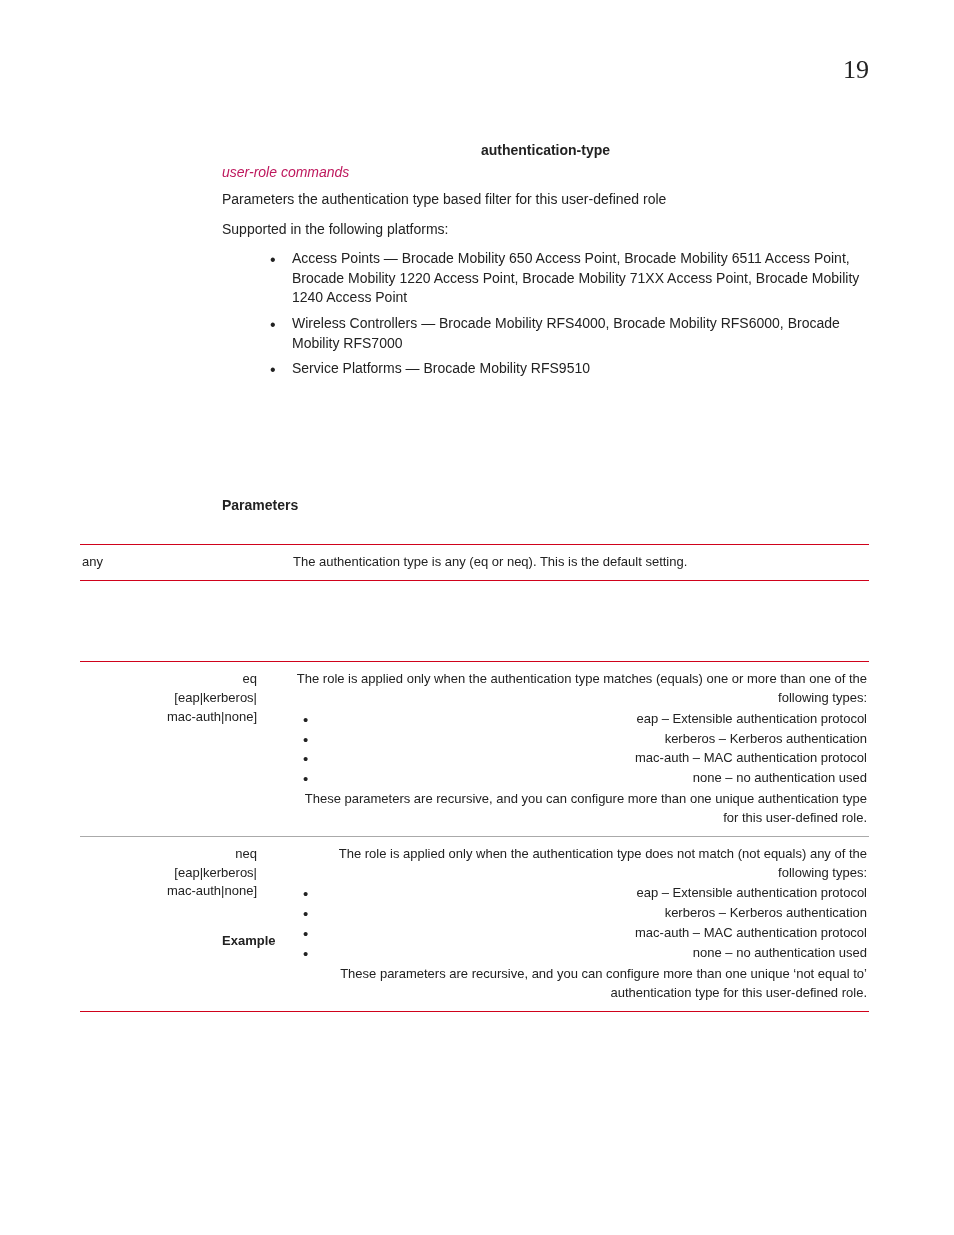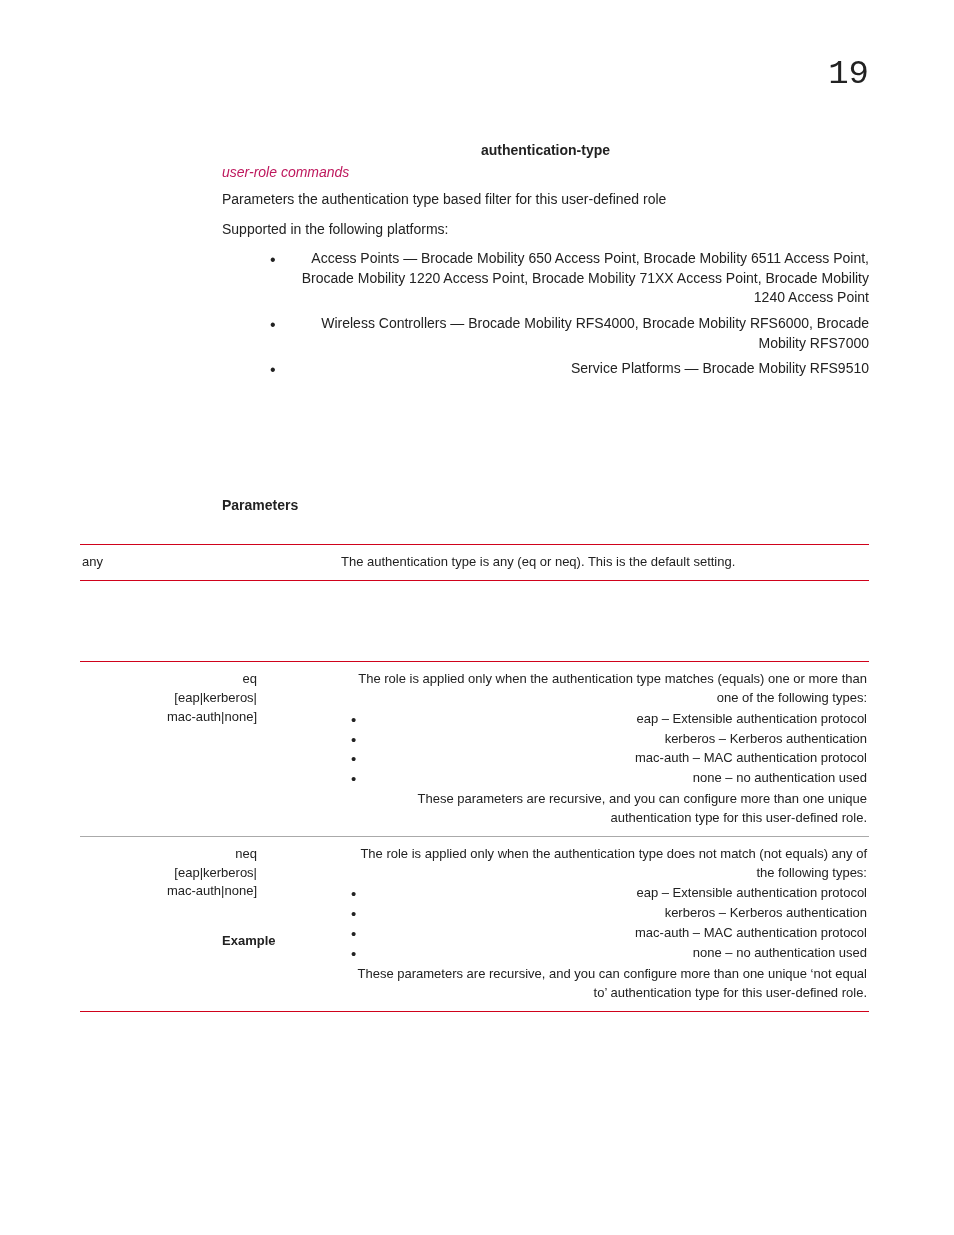--- a/index.html
+++ b/index.html
@@ -15,23 +15,23 @@
   .page {
     position: relative;
     width: 954px;
     height: 1235px;
     box-sizing: border-box;
   }
   .chapter-number {
     position: absolute;
     top: 55px;
     right: 85px;
-    font-size: 34px;
+    font-size: 26px;
     font-weight: 400;
-    font-family: Liberation Mono, monospace;
+    font-family: Liberation Serif, serif;
   }
   .content {
     position: absolute;
     top: 142px;
     left: 222px;
     right: 85px;
   }
   .h-section {
     font-size: 14px;
     font-weight: bold;
@@ -53,21 +53,20 @@
     margin: 4px 0 10px 0;
     padding-left: 70px;
     list-style: none;
   }
   ul.bullets > li {
     position: relative;
     font-size: 14px;
     line-height: 1.4;
     margin: 4px 0 6px 0;
     padding-left: 0;
-    text-align: right;
   }
   ul.bullets > li::before {
     content: "•";
     position: absolute;
     left: -22px;
     top: 0;
     font-size: 16px;
   }
   .subhead {
     font-size: 14px;
@@ -84,21 +83,20 @@
   }
   .t1 { top: 544px; }
   .t2 { top: 661px; text-align: right; }
   .rule-red { border-top: 1.5px solid #d0021b; }
   .rule-thin { border-top: 1px solid #aaa; }
   .row {
     display: flex;
     padding: 8px 2px;
     font-size: 13px;
     line-height: 1.45;
-    gap: 48px;
   }
   .col-l {
     width: 175px;
     flex: 0 0 175px;
     padding-right: 8px;
   }
   .col-r {
     flex: 1;
     margin-left: 28px;
   }

